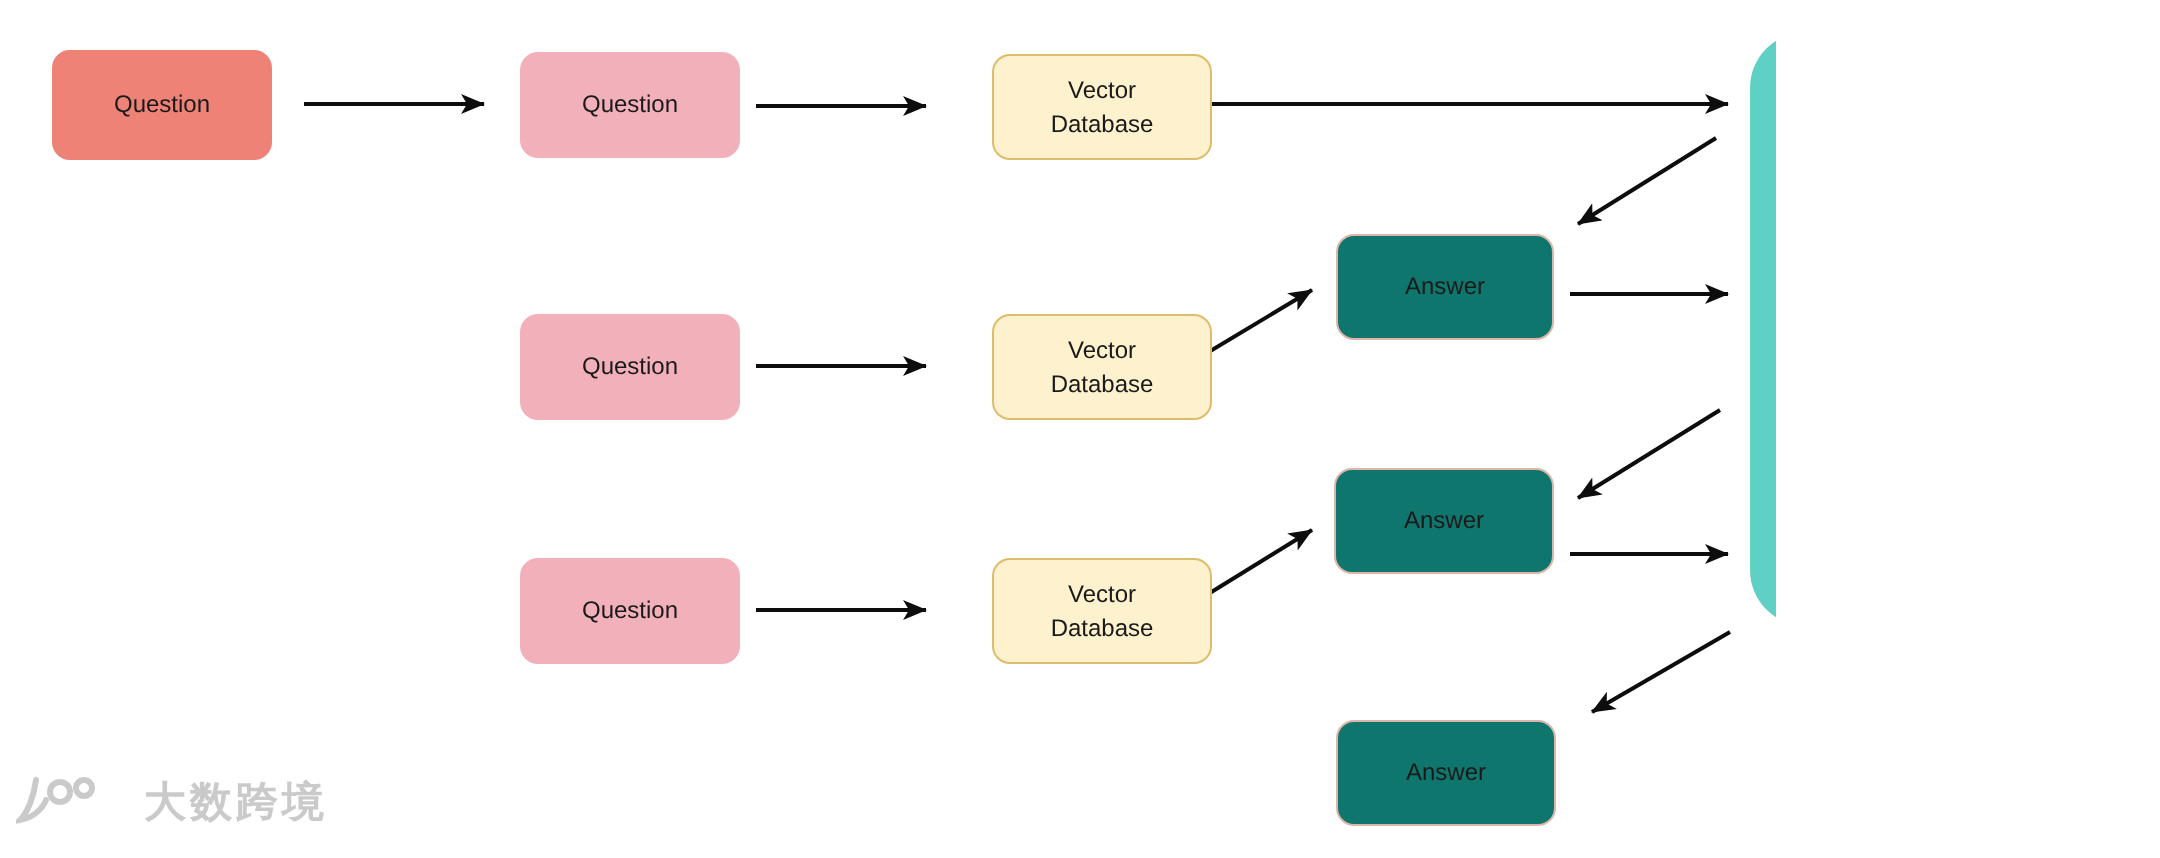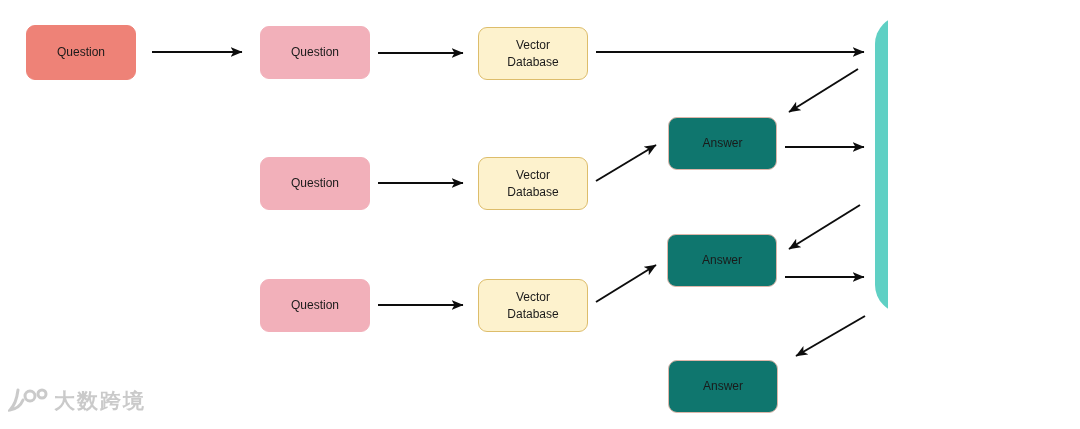--- a/index.html
+++ b/index.html
@@ -34,21 +34,21 @@
     text-align: center;
     box-sizing: border-box;
     font-size: 12px;
     color: #1a1a1a;
     border-radius: 9px;
     line-height: 1.35;
   }
   .node .lbl { max-width: 78px; }
   .q-primary { background: #ee8277; border: 1px solid #ee8277; }
   .q-pink    { background: #f2b0ba; border: 1px solid #f2b0ba; }
-  .vdb       { background: #fdf2cd; border: 1px solid #ddbd6b; }
+  .vdb       { background: #fdf2cd; border: 1px solid #ddbd6b; margin-left: 18px; }
   .answer    { background: #0f766e; border: 1px solid #ddb6aa; }
   .llm-node  {
     background: #5fd0c4;
     border: none;
     border-radius: 28px;
     font-size: 16px;
     padding-left: 42px;
   }
   .pos-q1  { left: 26px;  top: 25px;  width: 110px; height: 55px; }
   .pos-q2  { left: 260px; top: 26px;  width: 110px; height: 53px; }
@@ -60,21 +60,21 @@
   .pos-q4  { left: 260px; top: 279px; width: 110px; height: 53px; }
   .pos-vd3 { left: 478px; top: 279px; width: 110px; height: 53px; }
   .pos-a3  { left: 668px; top: 360px; width: 110px; height: 53px; }
   .pos-llm { left: 875px; top: 16px;  width: 163px; height: 297px; }
   .watermark {
     position: absolute;
     left: 8px;
     top: 386px;
     display: flex;
     align-items: center;
-    gap: 4px;
+    gap: 22px;
     color: #c9c9c9;
     opacity: 0.95;
   }
   .watermark .brand-text {
     font-size: 21px;
     font-weight: 700;
     letter-spacing: 2px;
     color: #c8c8c8;
     text-shadow: 0 0 1px #ffffff;
   }

